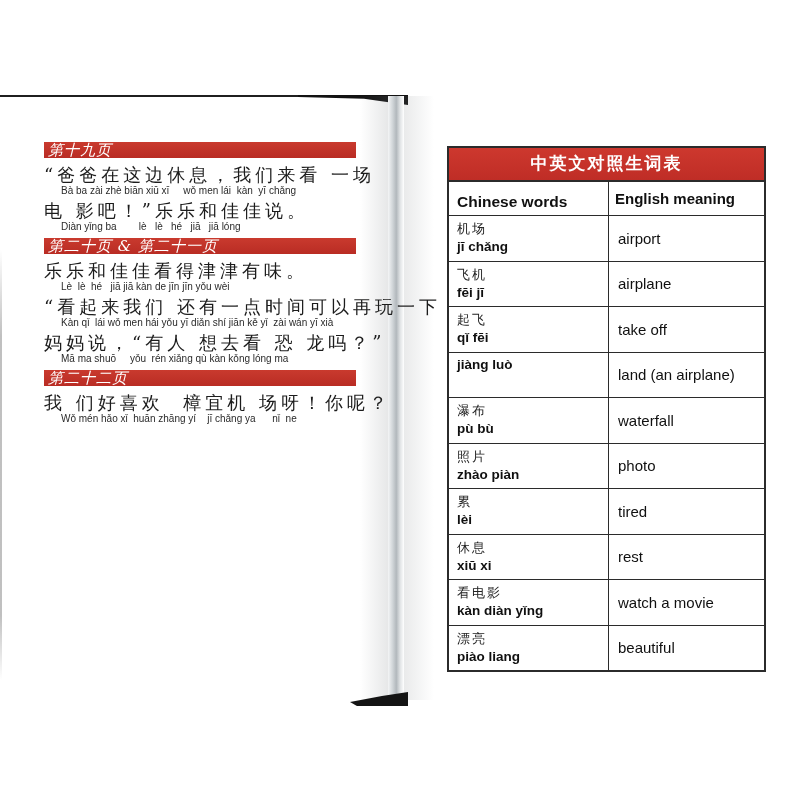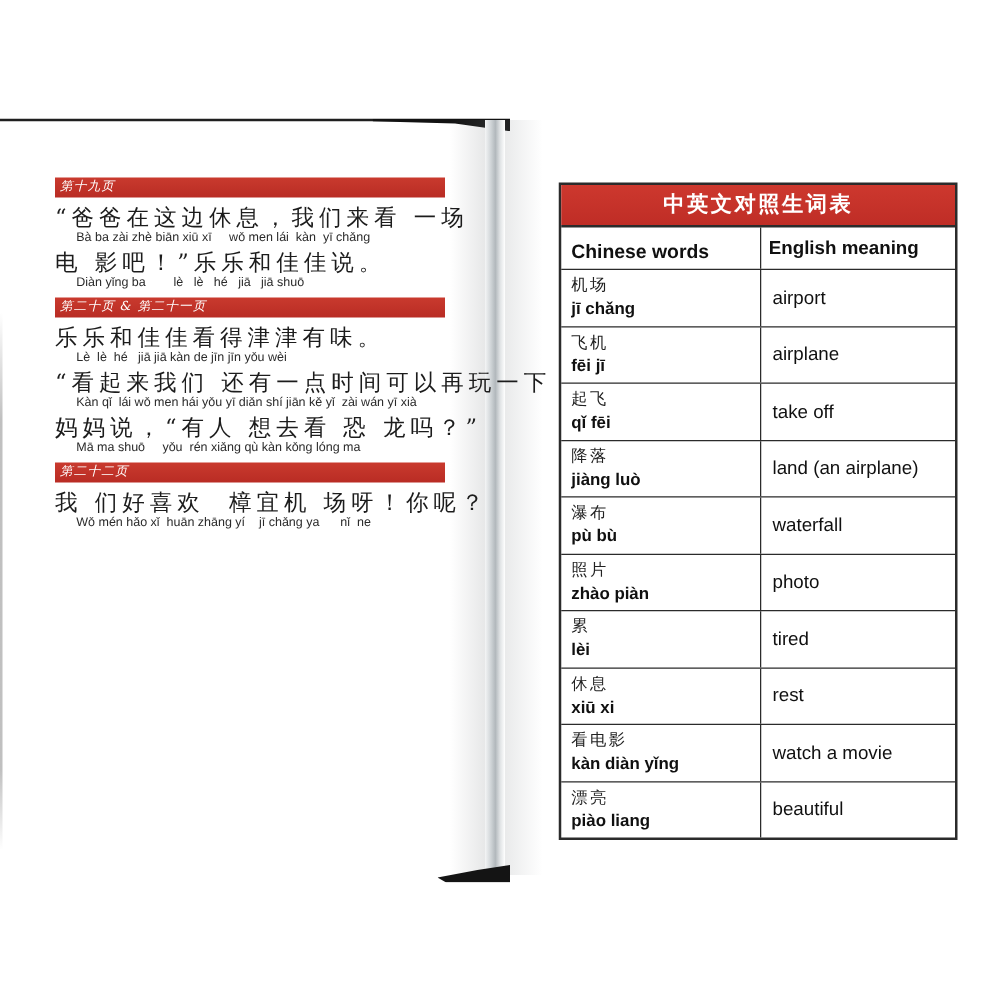--- a/index.html
+++ b/index.html
@@ -45,21 +45,21 @@
   
   .left-page{
     position:absolute;left:44px;top:142px;width:312px;
   }
   .red-bar{
     height:16px;
     background:linear-gradient(180deg,#c93a2e,#b92c24);
     color:#ffffff;
     font-family:"DejaVu Serif","Liberation Serif",serif;
     font-style:italic;
-    font-size:10px;line-height:16px;
+    font-size:15px;line-height:16px;
     padding-left:4px;
     letter-spacing:1px;
     margin:5px 0 7px 0;
     box-sizing:border-box;
   }
   .red-bar:first-child{margin-top:0;}
   .cn-line{
     font-family:"DejaVu Serif","Liberation Serif",serif;
     font-size:18px;line-height:19px;
     letter-spacing:4px;
@@ -136,21 +136,21 @@
   <div class="spine-shadow-right"></div>
   <div class="book-bottom-wedge"></div>
   <div class="left-page-edge"></div>
 
   <div class="left-page">
 
     <div class="red-bar">第十九页</div>
     <div class="cn-line">“爸爸在这边休息，我们来看 一场</div>
     <div class="py-line">Bà ba zài zhè biān xiū xī     wǒ men lái  kàn  yī chǎng</div>
     <div class="cn-line">电 影吧！”乐乐和佳佳说。</div>
-    <div class="py-line">Diàn yǐng ba        lè   lè   hé   jiā   jiā shuō</div>
+    <div class="py-line">Diàn yǐng ba        lè   lè   hé   jiā   jiā lóng</div>
 
     <div class="red-bar">第二十页 &amp; 第二十一页</div>
     <div class="cn-line">乐乐和佳佳看得津津有味。</div>
     <div class="py-line">Lè  lè  hé   jiā jiā kàn de jīn jīn yǒu wèi</div>
     <div class="cn-line">“看起来我们 还有一点时间可以再玩一下！”</div>
     <div class="py-line">Kàn qǐ  lái wǒ men hái yǒu yī diǎn shí jiān kě yǐ  zài wán yī xià</div>
     <div class="cn-line">妈妈说，“有人 想去看 恐 龙吗？”</div>
     <div class="py-line">Mā ma shuō     yǒu  rén xiǎng qù kàn kǒng lóng ma</div>
 
     <div class="red-bar">第二十二页</div>
@@ -185,21 +185,20 @@
     <div class="vt-row">
       <div class="vt-cell-l">
         <div class="cell-cn">起飞</div>
         <div class="cell-py">qǐ fēi</div>
       </div>
       <div class="vt-cell-r">take off</div>
     </div>
 
     <div class="vt-row">
       <div class="vt-cell-l">
-        <div class="cell-cn">降落</div>
         <div class="cell-py">jiàng luò</div>
       </div>
       <div class="vt-cell-r">land (an airplane)</div>
     </div>
 
     <div class="vt-row">
       <div class="vt-cell-l">
         <div class="cell-cn">瀑布</div>
         <div class="cell-py">pù bù</div>
       </div>

